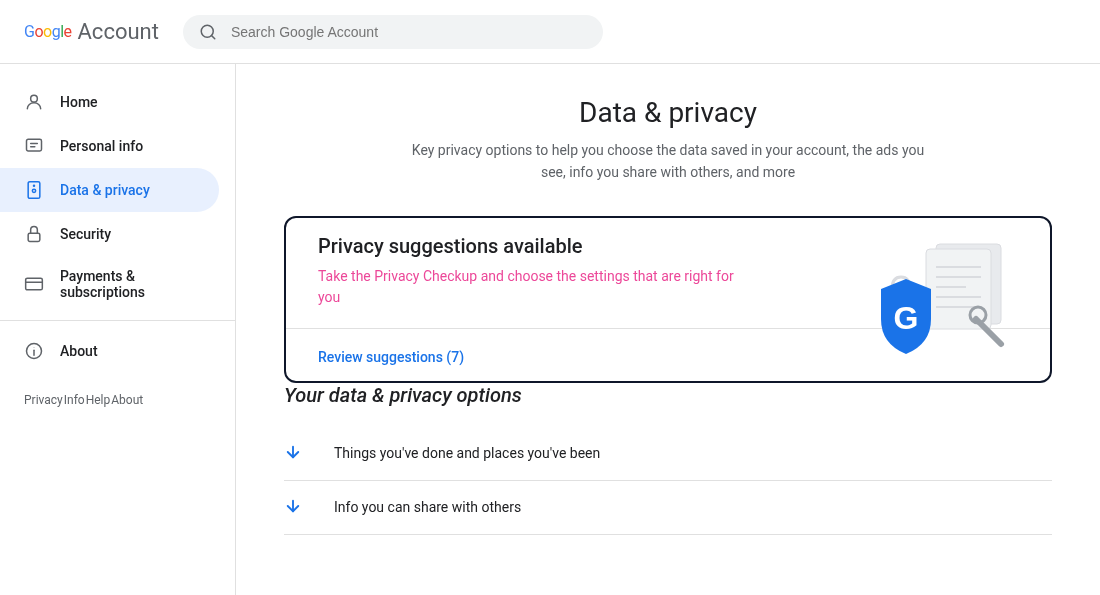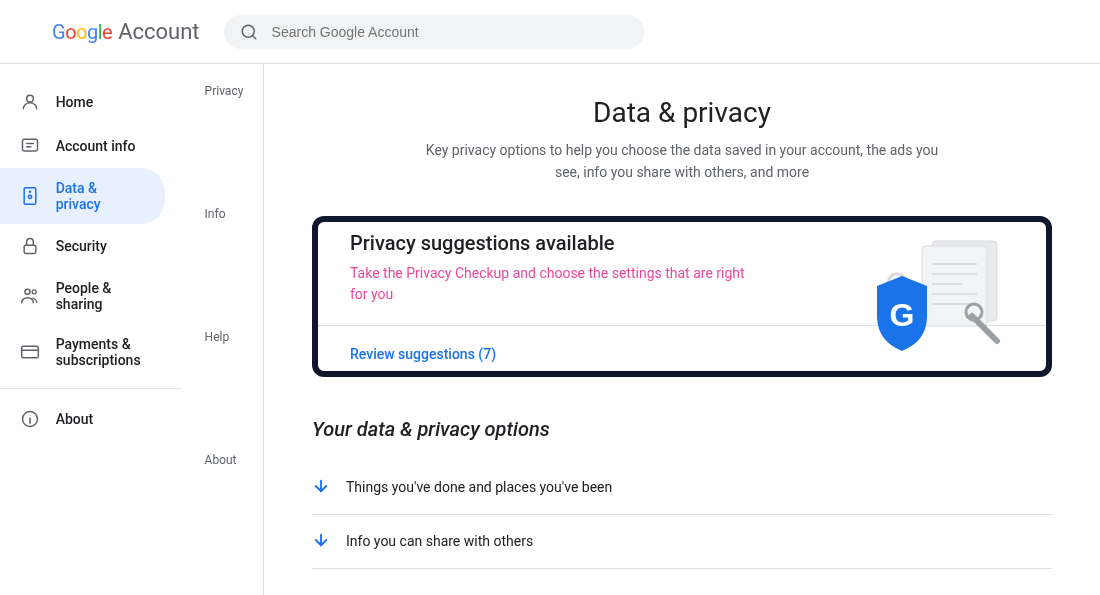--- a/index.html
+++ b/index.html
@@ -14,23 +14,22 @@
       height: 64px;
       flex-shrink: 0;
     }
     .logo {
       display: flex;
       align-items: center;
       gap: 6px;
       margin-right: 24px;
     }
     .google-text {
-      font-size: 20px;
+      font-size: 16px;
       letter-spacing: -0.5px;
-      margin-left: 28px;
     }
     .g-blue { color: #4285F4; }
     .g-red { color: #EA4335; }
     .g-yellow { color: #FBBC05; }
     .g-green { color: #34A853; }
     .account-text {
       font-size: 22px;
       color: #5f6368;
       font-weight: 400;
     }
@@ -55,27 +54,27 @@
 
     
     .layout {
       display: flex;
       flex: 1;
       overflow: hidden;
     }
 
     
     .sidebar {
-      width: 264px;
+      width: 236px;
       flex-shrink: 0;
       padding: 8px 0;
       border-right: 1px solid #e0e0e0;
       display: flex;
-      flex-direction: row;
-      justify-content: center;
+      flex-direction: column;
+      justify-content: flex-start;
       overflow-y: auto;
     }
     .nav-items { padding: 8px 0; }
     .nav-item {
       display: flex;
       align-items: center;
       gap: 16px;
       padding: 12px 24px;
       cursor: pointer;
       border-radius: 0 24px 24px 0;
@@ -115,26 +114,25 @@
       text-align: center;
       font-size: 14px;
       color: #5f6368;
       max-width: 540px;
       margin: 0 auto 32px;
       line-height: 1.6;
     }
 
     
     .suggestion-card {
-      border: 6px solid #0f172a;
+      border: 2px solid #0f172a;
       border-radius: 12px;
-      padding: 9px 32px;
+      padding: 16px 32px;
       position: relative;
       overflow: hidden;
-      margin-bottom: 40px;
     }
     .suggestion-card-content {
       max-width: 60%;
     }
     .suggestion-title {
       font-size: 20px;
       font-weight: 500;
       color: #202124;
       margin-bottom: 8px;
     }
@@ -173,21 +171,21 @@
     .section-title {
       font-size: 20px;
       font-weight: 500;
       color: #202124;
       margin-bottom: 20px;
       font-style: italic;
     }
     .option-item {
       display: flex;
       align-items: center;
-      gap: 16px;
+      gap: 32px;
       padding: 16px 0;
       border-bottom: 1px solid #e0e0e0;
       cursor: pointer;
     }
     .option-item .arrow-icon { color: #1a73e8; flex-shrink: 0; }
     .option-text { font-size: 14px; color: #202124; }
   </style>
 </head>
 <body>
 
@@ -223,21 +221,21 @@
       </div>
 
       <div class="nav-item">
         <span class="nav-icon">
           <svg width="20" height="20" viewBox="0 0 24 24" fill="none" stroke="#5f6368" stroke-width="1.8" stroke-linecap="round" stroke-linejoin="round">
             <rect x="3" y="4" width="18" height="14" rx="2"></rect>
             <line x1="8" y1="9" x2="16" y2="9"></line>
               <line x1="8" y1="13" x2="13" y2="13"></line>
           </svg>
         </span>
-        <span>Account info</span>
+        <span>Personal info</span>
       </div>
 
       <div class="nav-item active">
         <span class="nav-icon">
           <svg width="20" height="20" viewBox="0 0 24 24" fill="none" stroke="#1a73e8" stroke-width="1.8" stroke-linecap="round" stroke-linejoin="round">
             <rect x="5" y="2" width="14" height="20" rx="2"></rect>
             <circle cx="12" cy="13" r="2"></circle>
             <line x1="12" y1="7" x2="12" y2="7" stroke-width="3" stroke-linecap="round"></line>
           </svg>
         </span>
@@ -247,31 +245,20 @@
       <div class="nav-item">
         <span class="nav-icon">
           <svg width="20" height="20" viewBox="0 0 24 24" fill="none" stroke="#5f6368" stroke-width="1.8" stroke-linecap="round" stroke-linejoin="round">
             <rect x="5" y="11" width="14" height="10" rx="2"></rect>
             <path d="M8 11V7a4 4 0 0 1 8 0v4"></path>
           </svg>
         </span>
         <span>Security</span>
       </div>
 
-      <div class="nav-item">
-        <span class="nav-icon">
-          <svg width="20" height="20" viewBox="0 0 24 24" fill="none" stroke="#5f6368" stroke-width="1.8" stroke-linecap="round" stroke-linejoin="round">
-            <circle cx="9" cy="7" r="3"></circle>
-              <path d="M2 20c0-3.3 3.1-6 7-6s7 2.7 7 6"></path>
-            <circle cx="17" cy="7" r="2.5" stroke-width="1.5"></circle>
-              <path d="M20 20c0-2.5-1.8-4.5-4.5-5.5" stroke-width="1.5"></path>
-          </svg>
-        </span>
-        <span>People &amp; sharing</span>
-      </div>
 
       <div class="nav-item">
         <span class="nav-icon">
           <svg width="20" height="20" viewBox="0 0 24 24" fill="none" stroke="#5f6368" stroke-width="1.8" stroke-linecap="round" stroke-linejoin="round">
             <rect x="2" y="5" width="20" height="14" rx="2"></rect>
             <line x1="2" y1="10" x2="22" y2="10"></line>
           </svg>
         </span>
         <span>Payments &amp; subscriptions</span>
       </div>

